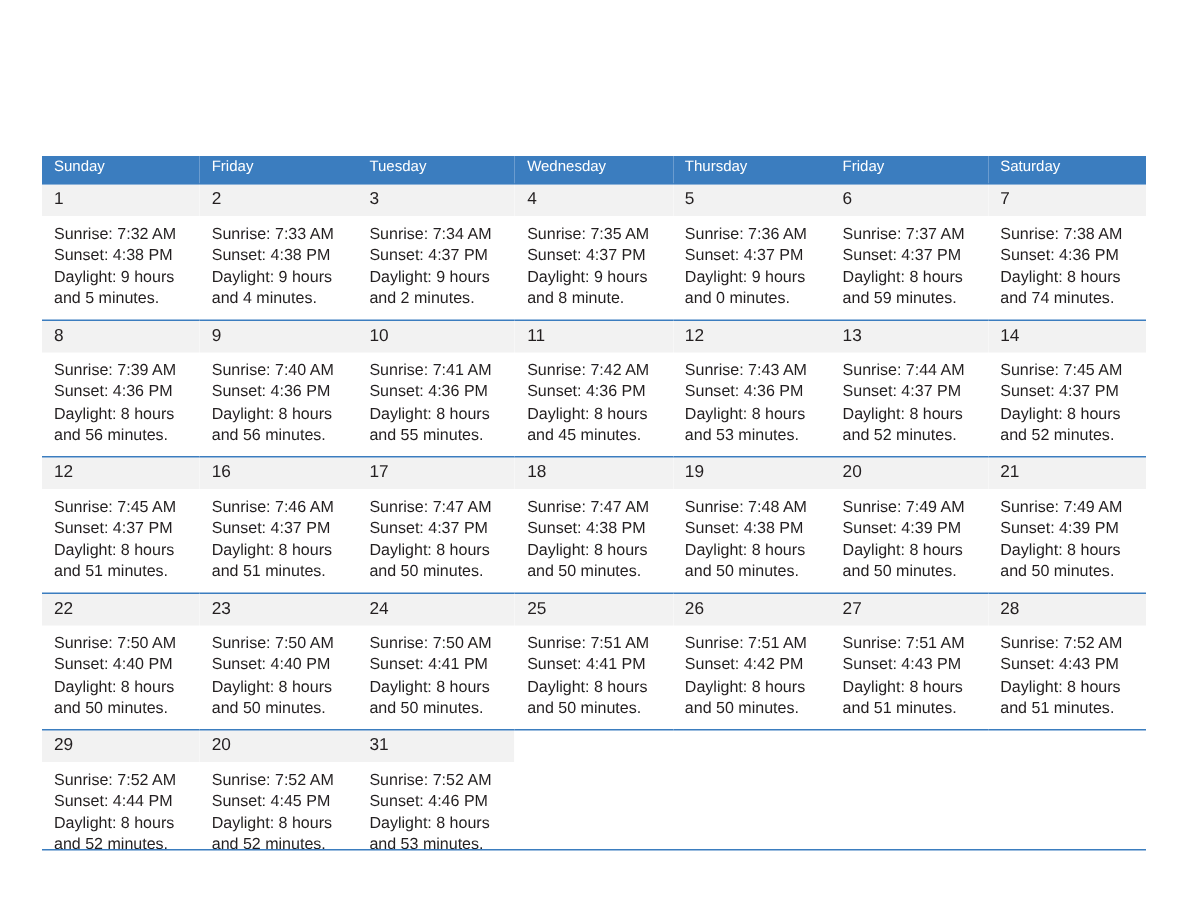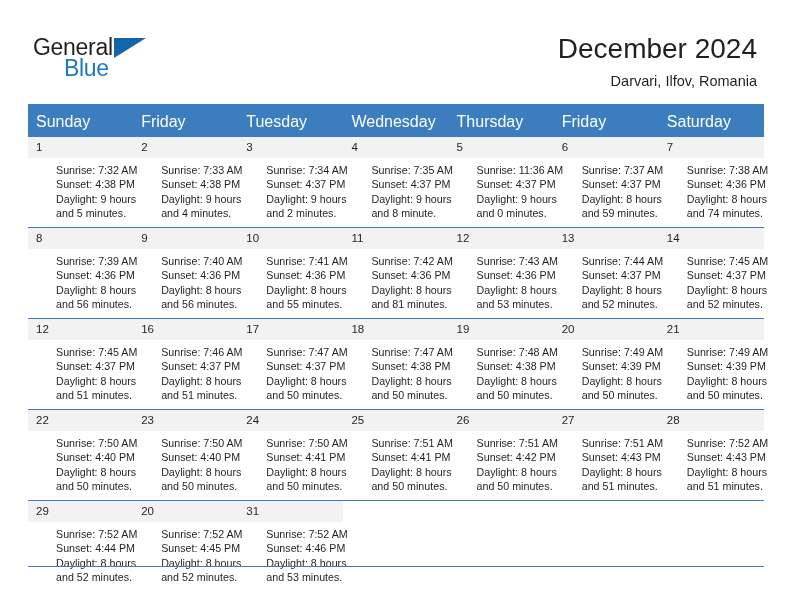--- a/index.html
+++ b/index.html
@@ -95,24 +95,24 @@
     width: 736px;
   }
   table.cal {
     border-collapse: collapse;
     width: 736px;
     table-layout: fixed;
   }
   table.cal th {
     background: #3b7dbf;
     color: #ffffff;
-    font-size: 16px;
+    font-size: 10px;
     font-weight: normal;
     text-align: left;
-    padding: 9px 0 5px 8px;
+    padding: 1px 0 5px 8px;
     height: 12px;
     border: none;
   }
   td.daycell {
     vertical-align: top;
     padding: 0;
     border: none;
     border-top: 1px solid #3b7dbf;
     height: 90px;
     background: #ffffff;
@@ -129,53 +129,38 @@
     line-height: 13px;
   }
   td.empty .daynum {
     background: #ffffff;
   }
   .dayinfo {
     padding: 5px 6px 0 8px;
     font-size: 10.7px;
     line-height: 14.3px;
     color: #231f20;
-    margin-left: 20px;
   }
   .dayinfo div {
     white-space: nowrap;
   }
   .bottomrule {
     position: absolute;
     left: 28px;
     top: 566px;
     width: 736px;
     height: 1px;
     background: #3b7dbf;
   }
 </style>
 </head>
 <body>
 
 <div class="page">
 
-  <div class="header">
-
-    <div class="logo">
-      <span class="logo-general">General</span>
-      <span class="logo-triangle"></span>
-      <span class="logo-blue">Blue</span>
-    </div>
-
-    <div class="title-block">
-      <div class="month-title">December 2024</div>
-      <div class="location">Darvari, Ilfov, Romania</div>
-    </div>
-
-  </div>
 
   <div class="calendar">
     <table class="cal">
       <thead>
         <tr>
           <th>Sunday</th>
           <th>Friday</th>
           <th>Tuesday</th>
           <th>Wednesday</th>
           <th>Thursday</th>
@@ -217,21 +202,21 @@
               <div class="dayinfo">
                 <div>Sunrise: 7:35 AM</div>
                 <div>Sunset: 4:37 PM</div>
                 <div>Daylight: 9 hours</div>
                 <div>and 8 minute.</div>
               </div>
             </td>
             <td class="daycell">
               <div class="daynum">5</div>
               <div class="dayinfo">
-                <div>Sunrise: 11:36 AM</div>
+                <div>Sunrise: 7:36 AM</div>
                 <div>Sunset: 4:37 PM</div>
                 <div>Daylight: 9 hours</div>
                 <div>and 0 minutes.</div>
               </div>
             </td>
             <td class="daycell">
               <div class="daynum">6</div>
               <div class="dayinfo">
                 <div>Sunrise: 7:37 AM</div>
                 <div>Sunset: 4:37 PM</div>
@@ -276,21 +261,21 @@
                 <div>Daylight: 8 hours</div>
                 <div>and 55 minutes.</div>
               </div>
             </td>
             <td class="daycell">
               <div class="daynum">11</div>
               <div class="dayinfo">
                 <div>Sunrise: 7:42 AM</div>
                 <div>Sunset: 4:36 PM</div>
                 <div>Daylight: 8 hours</div>
-                <div>and 81 minutes.</div>
+                <div>and 45 minutes.</div>
               </div>
             </td>
             <td class="daycell">
               <div class="daynum">12</div>
               <div class="dayinfo">
                 <div>Sunrise: 7:43 AM</div>
                 <div>Sunset: 4:36 PM</div>
                 <div>Daylight: 8 hours</div>
                 <div>and 53 minutes.</div>
               </div>

